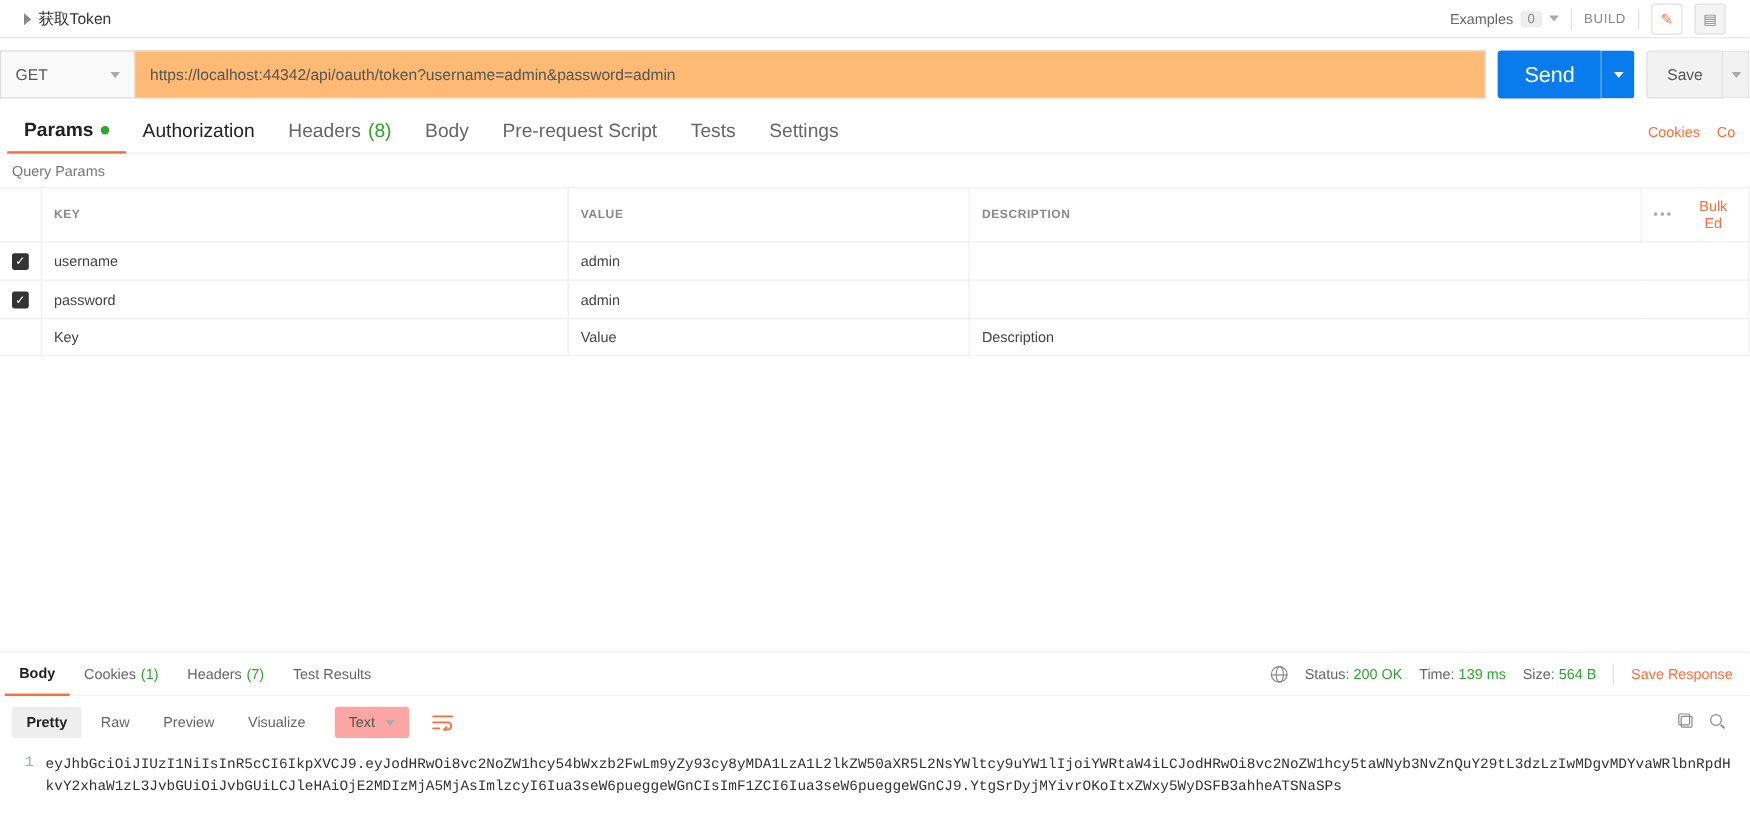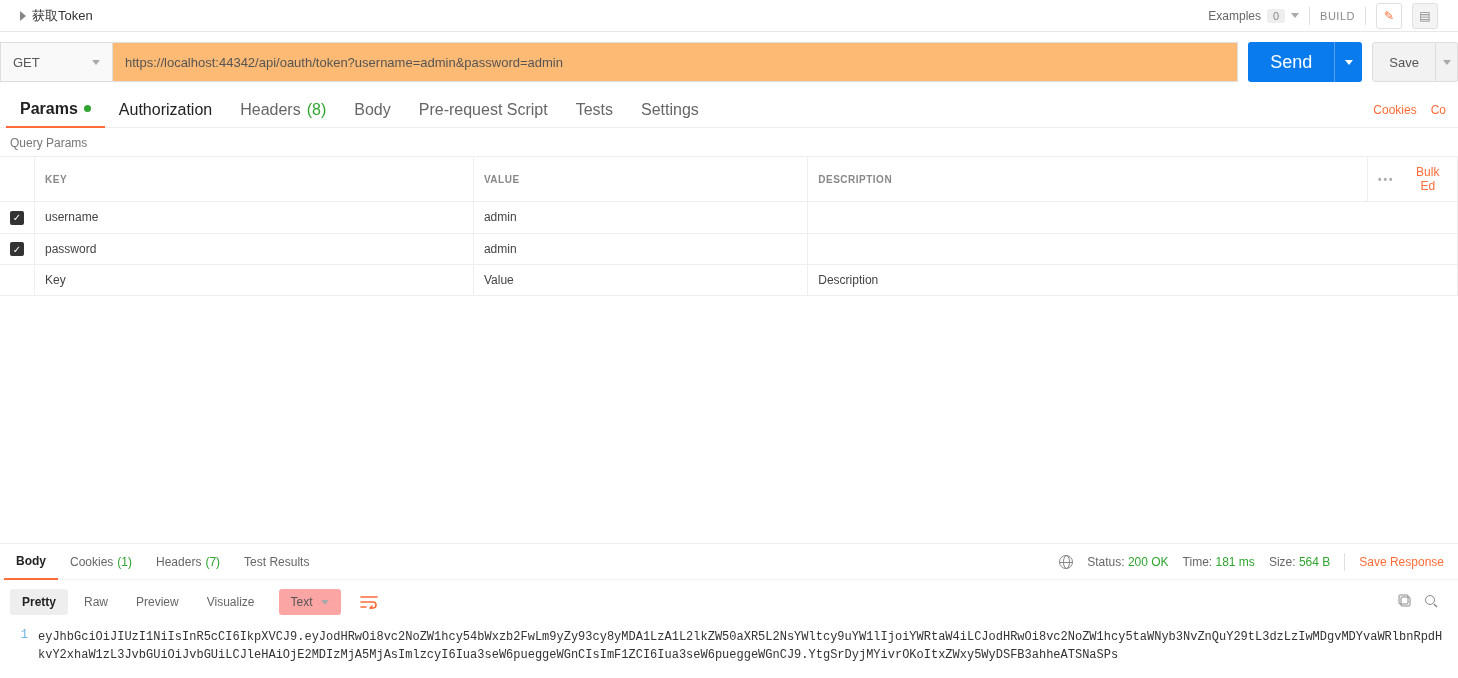--- a/index.html
+++ b/index.html
@@ -197,21 +197,21 @@
     <div class="rtab">
       <span>Headers</span>
       <span class="rval">(7)</span>
     </div>
     <div class="rtab">
         <span>Test Results</span>
       </div>
     <div class="resp-tabs-right">
       <span class="globe"></span>
       <span><span>Status:</span> <span class="rval">200 OK</span></span>
-      <span><span>Time:</span> <span class="rval">181 ms</span></span>
+      <span><span>Time:</span> <span class="rval">139 ms</span></span>
       <span><span>Size:</span> <span class="rval">564 B</span></span>
       <span class="divider"></span>
       <span class="save-resp">Save Response</span>
     </div>
   </div>
 
   <div class="viewrow">
     <div class="vtab active">Pretty</div>
     <div class="vtab">Raw</div>
     <div class="vtab">Preview</div>

